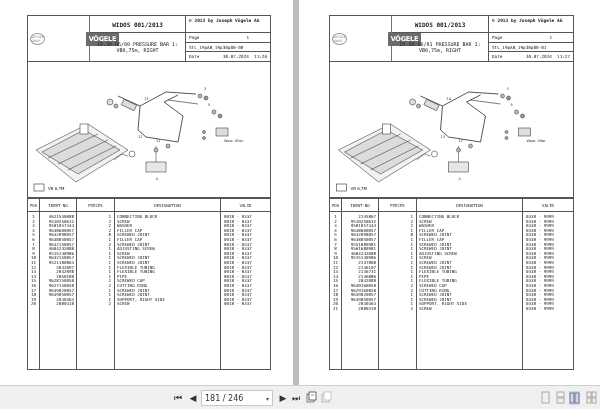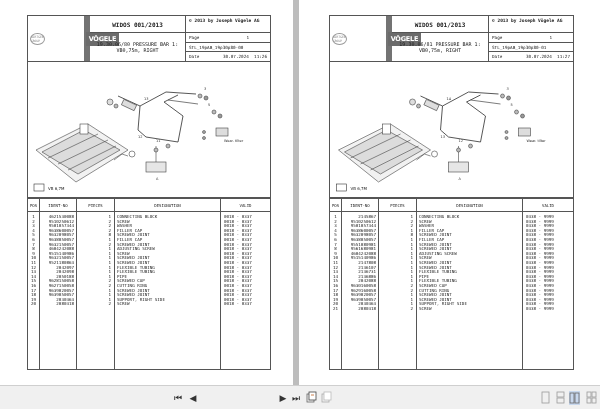--- a/index.html
+++ b/index.html
@@ -5,21 +5,21 @@
   * { box-sizing: border-box; margin: 0; padding: 0; }
   html, body { width: 600px; height: 409px; overflow: hidden; background: #ffffff; font-family: "DejaVu Sans Mono", monospace; }
   .viewer { position: absolute; left: 0; top: 0; width: 600px; height: 385px; background: #ffffff; }
   .divider { position: absolute; left: 293px; top: 0; width: 6px; height: 385px; background: #bdbdbd; }
   .page { position: absolute; top: 0; width: 293px; height: 385px; background: #fff; }
   .page.left { left: 0; }
   .page.right { left: 299px; width: 301px; }
 
   .hdr { position: absolute; top: 15px; left: 27px; width: 244px; height: 47px; border: 1px solid #555; display: flex; font-size: 5px; color: #222; }
   .page.right .hdr { left: 30px; width: 245px; }
-  .hdr-logos { width: 62px; border-right: 6px solid #737373; display: flex; align-items: center; justify-content: space-around; padding: 0 2px; gap: 41px; }
+  .hdr-logos { width: 62px; border-right: 1px solid #737373; display: flex; align-items: center; justify-content: space-around; padding: 0 2px; gap: 41px; }
   .logo-round { width: 18px; height: 12px; border: 1px solid #999; border-radius: 50%; font-size: 3px; color: #888; display: flex; align-items: center; justify-content: center; }
   .logo-vogele { background: #6b6b6b; color: #fff; font-family: "DejaVu Sans", sans-serif; font-weight: bold; font-size: 6.5px; padding: 3px 3px; letter-spacing: -0.2px; }
   .hdr-mid { flex: 1; display: flex; flex-direction: column; }
   .hdr-title-row { height: 17px; display: flex; border-bottom: 1px solid #555; }
   .hdr-title { flex: 1; display: flex; align-items: center; justify-content: center; font-weight: bold; font-size: 6px; border-right: 1px solid #555; }
   .hdr-copy { width: 84px; font-size: 4.5px; padding: 2px 3px; font-weight: bold; }
   .hdr-body { flex: 1; display: flex; }
   .hdr-desc { flex: 1; border-right: 1px solid #555; display: flex; align-items: center; justify-content: center; text-align: center; font-size: 5px; line-height: 6.5px; }
   .hdr-meta { width: 84px; display: flex; flex-direction: column; font-size: 4.3px; }
   .hdr-meta div { flex: 1; border-bottom: 1px solid #555; padding: 0 3px; display: flex; align-items: center; justify-content: space-between; }
@@ -476,20 +476,24 @@
             <div class="cell">0338 - 9999</div>
           </div>
       </div>
     </div>
   </div>
 </div>
 
 <div class="toolbar">
   <div class="nav-btn" style="left:172px">⏮</div>
   <div class="nav-btn" style="left:187px">◀</div>
+  <div class="page-box">
+    <span>181 / 246</span>
+    <span class="dd">▾</span>
+  </div>
   <div class="nav-btn" style="left:277px">▶</div>
   <div class="nav-btn" style="left:290px">⏭</div>
   <svg class="tb-icon" style="left:306px" viewBox="0 0 11 13">
     <rect x="1" y="3" width="7" height="8" fill="none" stroke="#666" stroke-width="0.8"></rect>
     <rect x="3" y="1" width="7" height="8" fill="#fff" stroke="#444" stroke-width="0.8"></rect>
     <line x1="5" y1="4" x2="8" y2="4" stroke="#c06020" stroke-width="0.8"></line>
   </svg>
   <svg class="tb-icon" style="left:321px" viewBox="0 0 11 13">
     <rect x="1" y="3" width="7" height="8" fill="none" stroke="#aaa" stroke-width="0.8"></rect>
     <rect x="3" y="1" width="7" height="8" fill="#fff" stroke="#bbb" stroke-width="0.8"></rect>

